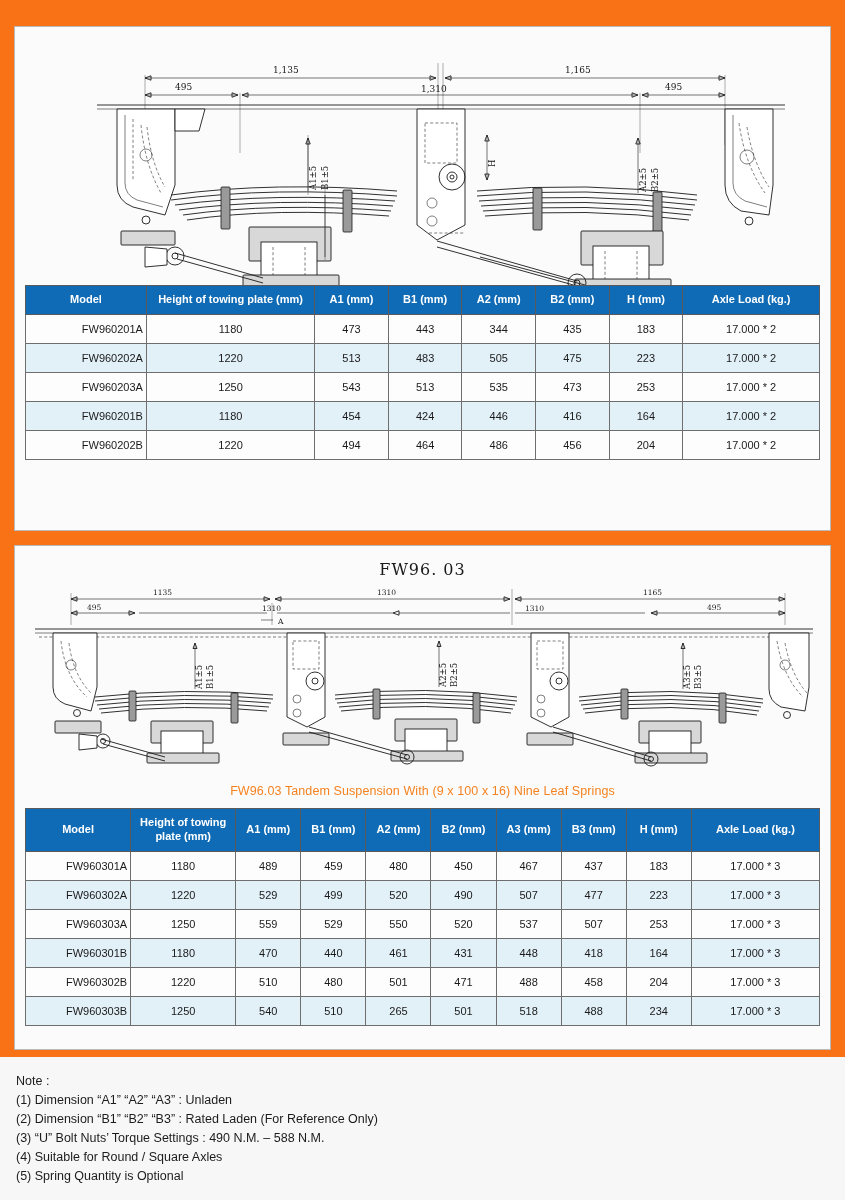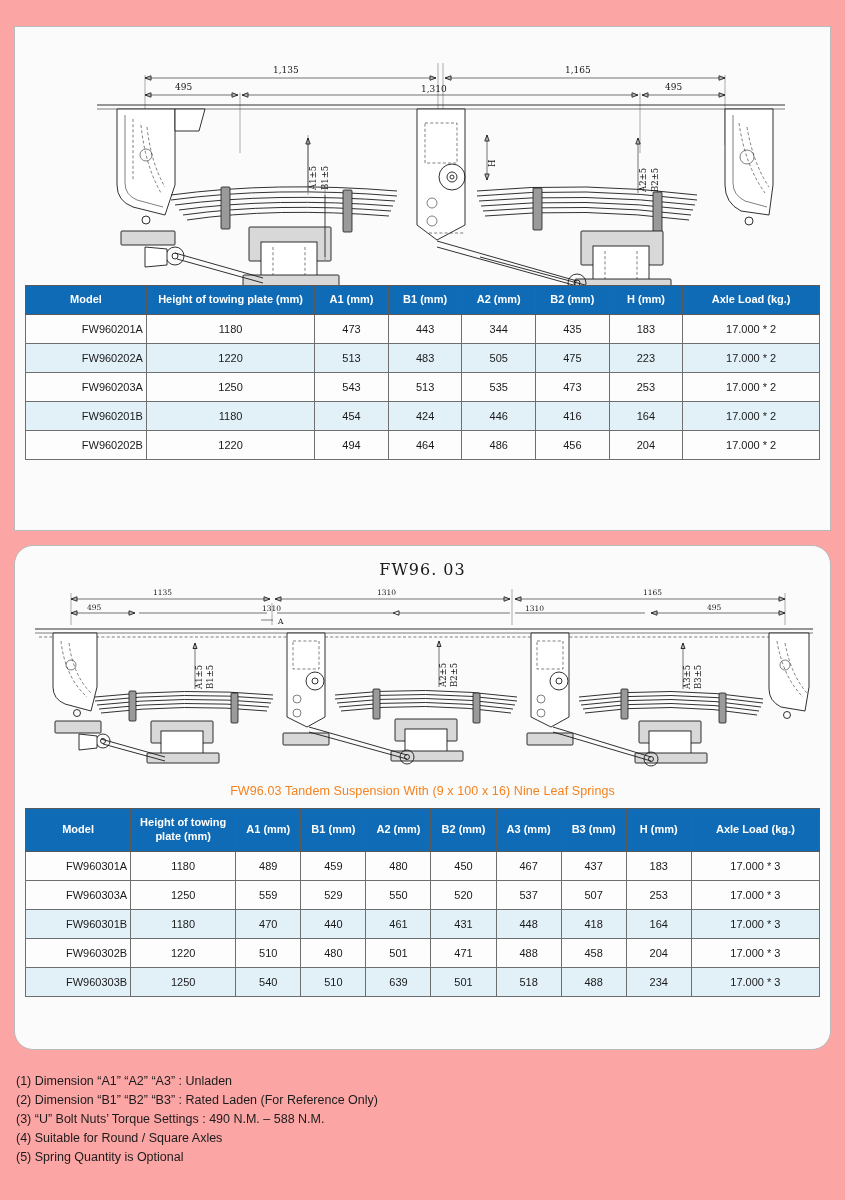--- a/index.html
+++ b/index.html
@@ -9,37 +9,37 @@
   }
   body {
     width: 845px;
     height: 1200px;
     font-family: "Liberation Sans", sans-serif;
     color: #222;
     overflow: hidden;
   }
   .page {
     width: 845px;
-    height: 1200px;
+    height: 1057px;
     position: relative;
-    background: #fca5a5;
+    background: #f97316;
     box-sizing: border-box;
   }
 
   
   .panel {
     position: absolute;
     left: 14px;
     width: 817px;
     background: #fbfbfb;
     border: 1px solid #b9b9b9;
     box-sizing: border-box;
   }
   #panel-1 { top: 26px;  height: 505px; }
-  #panel-2 { top: 545px; height: 505px; border-radius: 19px; }
+  #panel-2 { top: 545px; height: 505px; }
 
   .panel-inner {
     padding: 8px 10px 10px 10px;
   }
 
   
   .drawing-wrap {
     width: 100%;
     display: block;
   }
@@ -584,20 +584,32 @@
             <td>1180</td>
             <td>489</td>
             <td>459</td>
             <td>480</td>
             <td>450</td>
             <td>467</td>
             <td>437</td>
             <td>183</td>
             <td>17.000 * 3</td>
           </tr>
+          <tr class="alt">
+            <td class="model">FW960302A</td>
+            <td>1220</td>
+            <td>529</td>
+            <td>499</td>
+            <td>520</td>
+            <td>490</td>
+            <td>507</td>
+            <td>477</td>
+            <td>223</td>
+            <td>17.000 * 3</td>
+          </tr>
           <tr>
             <td class="model">FW960303A</td>
             <td>1250</td>
             <td>559</td>
             <td>529</td>
             <td>550</td>
             <td>520</td>
             <td>537</td>
             <td>507</td>
             <td>253</td>
@@ -625,33 +637,34 @@
             <td>488</td>
             <td>458</td>
             <td>204</td>
             <td>17.000 * 3</td>
           </tr>
           <tr class="alt">
             <td class="model">FW960303B</td>
             <td>1250</td>
             <td>540</td>
             <td>510</td>
-            <td>639</td>
+            <td>265</td>
             <td>501</td>
             <td>518</td>
             <td>488</td>
             <td>234</td>
             <td>17.000 * 3</td>
           </tr>
         </tbody>
       </table>
     </div>
   </div>
 
   <div class="notes">
+    <div class="note-line">Note :</div>
     <div class="note-line">(1) Dimension “A1” “A2” “A3” : Unladen</div>
     <div class="note-line">(2) Dimension “B1” “B2” “B3” : Rated Laden (For Reference Only)</div>
     <div class="note-line">(3) “U” Bolt Nuts’ Torque Settings : 490 N.M. – 588 N.M.</div>
     <div class="note-line">(4) Suitable for Round / Square Axles</div>
     <div class="note-line">(5) Spring Quantity is Optional</div>
   </div>
 
 </div>
 
 </body></html>

